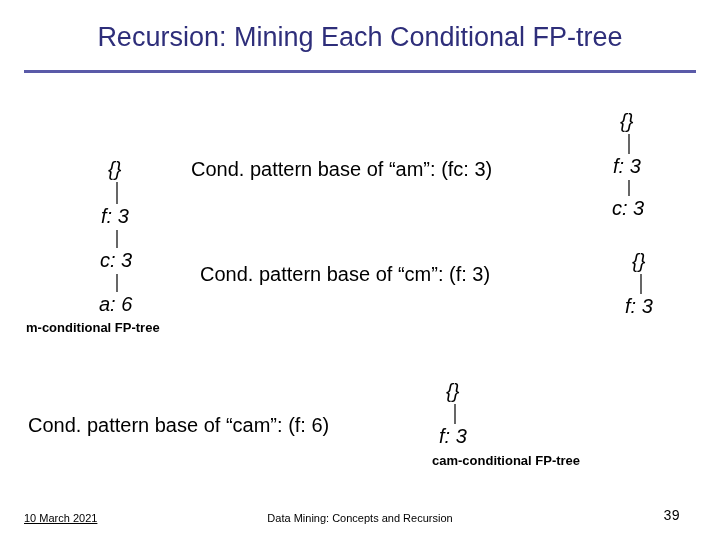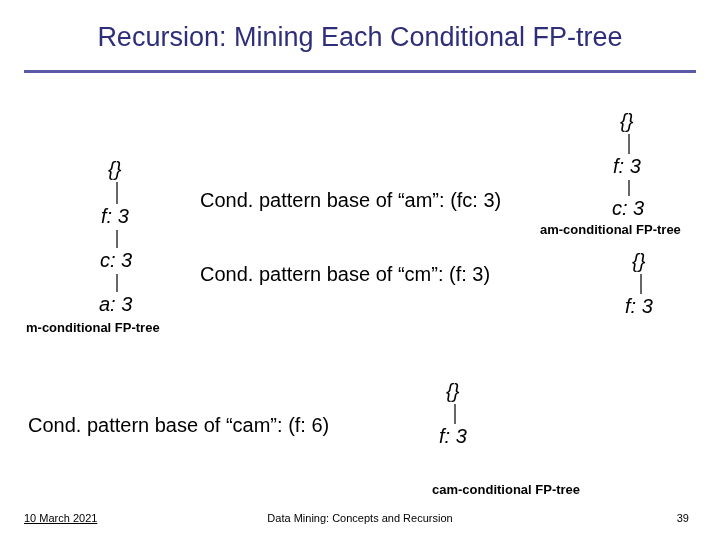--- a/index.html
+++ b/index.html
@@ -46,22 +46,23 @@
     position: absolute;
     bottom: 16px;
     left: 0;
     width: 720px;
     text-align: center;
     font-size: 11px;
   }
   .footer-page {
     position: absolute;
     bottom: 16px;
-    right: 31px;
-    font-size: 11px;
+    right: 40px;
+    font-size: 14px;
+    font-family: Liberation Mono, monospace;
   }
   .node {
     position: absolute;
     font-family: "Trebuchet MS", Verdana, sans-serif;
     font-size: 20px;
     font-style: italic;
   }
   .label {
     position: absolute;
     font-family: "Trebuchet MS", Verdana, sans-serif;
@@ -88,47 +89,46 @@
       <line x1="1" y1="0" x2="1" y2="22" stroke="#000" stroke-width="1.2"></line>
     </svg>
   <div class="node" style="left:101px; top:205px;">f: 3</div>
   <svg style="left:116px; top:230px;" width="2" height="18">
       <line x1="1" y1="0" x2="1" y2="18" stroke="#000" stroke-width="1.2"></line>
     </svg>
   <div class="node" style="left:100px; top:249px;">c: 3</div>
   <svg style="left:116px; top:274px;" width="2" height="18">
       <line x1="1" y1="0" x2="1" y2="18" stroke="#000" stroke-width="1.2"></line>
     </svg>
-  <div class="node" style="left:99px; top:293px;">a: 3</div>
+  <div class="node" style="left:99px; top:293px;">a: 6</div>
   <div class="caption" style="left:26px; top:320px;">m-conditional FP-tree</div>
 
   <div class="node" style="left:620px; top:110px;">{}</div>
   <svg style="left:628px; top:134px;" width="2" height="20">
       <line x1="1" y1="0" x2="1" y2="20" stroke="#000" stroke-width="1.2"></line>
     </svg>
   <div class="node" style="left:613px; top:155px;">f: 3</div>
   <svg style="left:628px; top:180px;" width="2" height="16">
       <line x1="1" y1="0" x2="1" y2="16" stroke="#000" stroke-width="1.2"></line>
     </svg>
   <div class="node" style="left:612px; top:197px;">c: 3</div>
-  <div class="caption" style="left:540px; top:222px;">am-conditional FP-tree</div>
 
   <div class="node" style="left:632px; top:250px;">{}</div>
   <svg style="left:640px; top:274px;" width="2" height="20">
       <line x1="1" y1="0" x2="1" y2="20" stroke="#000" stroke-width="1.2"></line>
     </svg>
   <div class="node" style="left:625px; top:295px;">f: 3</div>
 
   <div class="node" style="left:446px; top:380px;">{}</div>
   <svg style="left:454px; top:404px;" width="2" height="20">
       <line x1="1" y1="0" x2="1" y2="20" stroke="#000" stroke-width="1.2"></line>
     </svg>
   <div class="node" style="left:439px; top:425px;">f: 3</div>
-  <div class="caption" style="left:432px; top:453px;margin-top:29px;">cam-conditional FP-tree</div>
+  <div class="caption" style="left:432px; top:453px;">cam-conditional FP-tree</div>
 
-  <div class="label" style="left:200px; top:158px;margin-top:31px;">Cond. pattern base of “am”: (fc: 3)</div>
+  <div class="label" style="left:191px; top:158px;">Cond. pattern base of “am”: (fc: 3)</div>
   <div class="label" style="left:200px; top:263px;">Cond. pattern base of “cm”: (f: 3)</div>
   <div class="label" style="left:28px;  top:414px;">Cond. pattern base of “cam”: (f: 6)</div>
 
   <div class="footer-date">10 March 2021</div>
   <div class="footer-center">Data Mining: Concepts and Recursion</div>
   <div class="footer-page">39</div>
 </div>
 
 </body></html>

